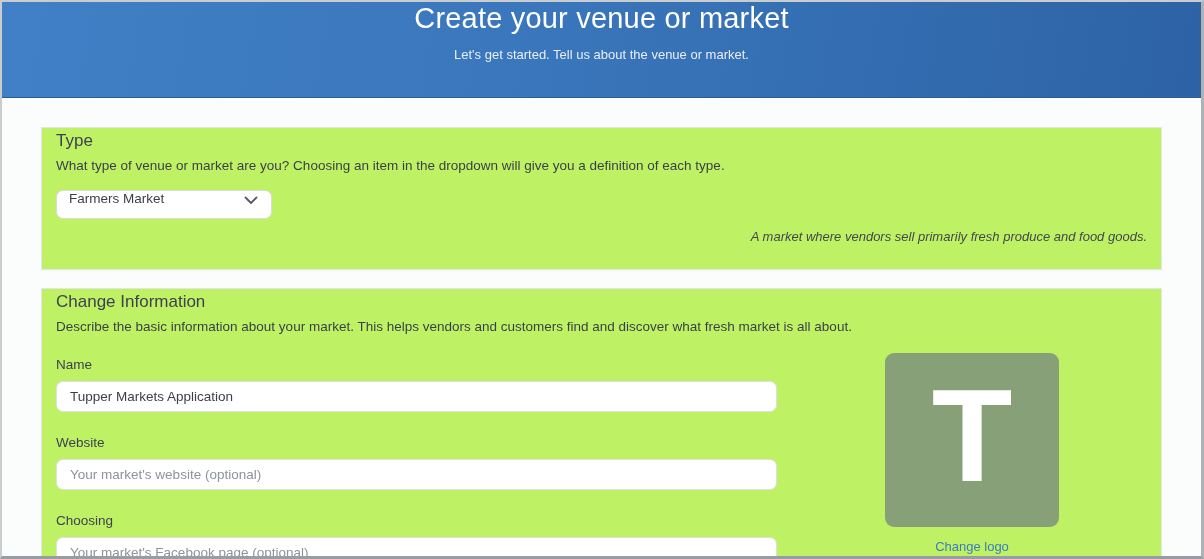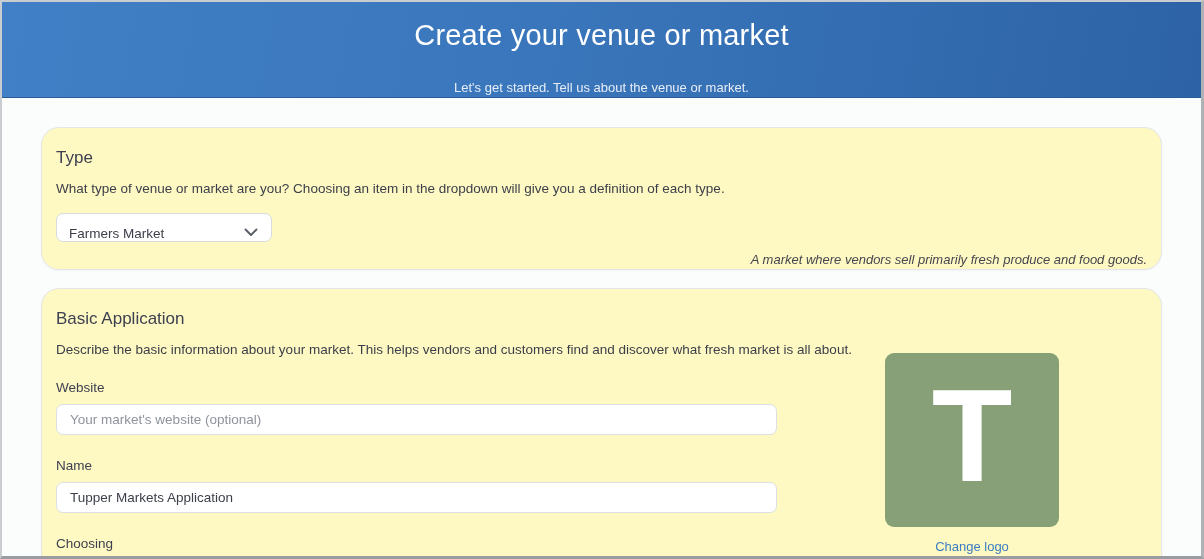--- a/index.html
+++ b/index.html
@@ -16,62 +16,62 @@
     border-bottom: 3px solid #999da1;
     background: #fbfcfc;
     overflow: hidden;
     position: relative;
   }
   .hero {
     height: 96px;
     background: linear-gradient(100deg, #4180c6 0%, #3a76bb 45%, #2d63a6 100%);
     border-bottom: 1px solid #2a5c9a;
     text-align: center;
-    padding-top: 17px;
+    padding-top: 0;
   }
   .hero-title {
     color: #ffffff;
     font-size: 29px;
     font-weight: 400;
     letter-spacing: 0.2px;
   }
   .hero-subtitle {
     color: #e8eef7;
     font-size: 13px;
-    margin-top: 28px;
+    margin-top: 12px;
   }
   .card {
-    background: #fef9c3;
+    background: #bef264;
     border: 1px solid #e3e5e8;
-    border-radius: 18px;
+    border-radius: 0;
     box-shadow: 0 1px 2px rgba(0,0,0,0.03);
     margin: 0 39px;
-    padding: 20px 14px;
+    padding: 3px 14px;
   }
   .card-type { margin-top: 29px; height: 143px; }
   .card-basic { margin-top: 18px; height: 420px; position: relative; }
   .section-heading {
     font-size: 17px;
     font-weight: 400;
     color: #3e4151;
   }
   .section-desc {
     font-size: 13.5px;
     color: #3c3f49;
-    margin-top: 13px;
+    margin-top: 7px;
   }
   .select-box {
     margin-top: 17px;
     width: 216px;
     height: 29px;
     border: 1px solid #d8dbdf;
     border-radius: 7px;
     background: #ffffff;
     display: flex;
-    align-items: flex-end;
+    align-items: flex-start;
     justify-content: space-between;
     padding: 0 13px 0 12px;
     cursor: pointer;
   }
   .select-box .select-value {
     font-size: 13.5px;
     color: #3c3f49;
   }
   .definition-text {
     margin-top: 10px;
@@ -150,31 +150,31 @@
       <span>
         <svg width="14" height="9" viewBox="0 0 14 9">
             <path d="M1.5 1.5l5.5 5.5 5.5-5.5" stroke="#555a63" stroke-width="1.8" fill="none" stroke-linecap="round" stroke-linejoin="round"></path>
           </svg>
       </span>
     </div>
     <div class="definition-text">A market where vendors sell primarily fresh produce and food goods.</div>
   </div>
 
   <div class="card card-basic">
-    <div class="section-heading">Basic Application</div>
+    <div class="section-heading">Change Information</div>
     <div class="section-desc">Describe the basic information about your market. This helps vendors and customers find and discover what fresh market is all about.</div>
+
+    <div class="field-group">
+      <div class="field-label">Name</div>
+      <input class="text-input" type="text" value="Tupper Markets Application" style="">
+    </div>
 
     <div class="field-group">
       <div class="field-label">Website</div>
       <input class="text-input" type="text" placeholder="Your market's website (optional)" style="">
-    </div>
-
-    <div class="field-group">
-      <div class="field-label">Name</div>
-      <input class="text-input" type="text" value="Tupper Markets Application" style="">
     </div>
 
     <div class="field-group">
       <div class="field-label">Choosing</div>
       <input class="text-input" type="text" placeholder="Your market's Facebook page (optional)" style="">
     </div>
 
     <div class="logo-col">
       <div class="logo-square">
         <span class="logo-letter">T</span>

